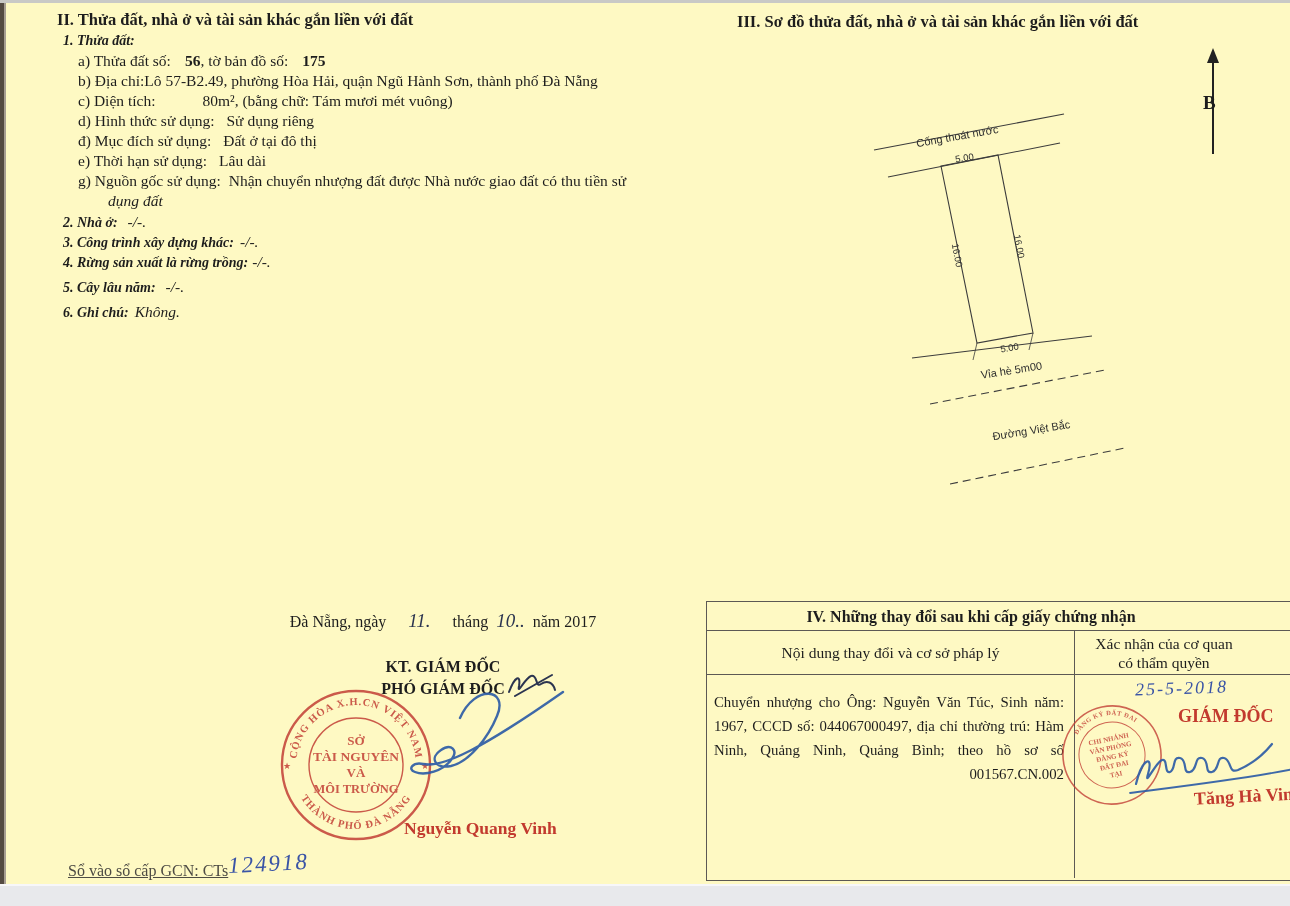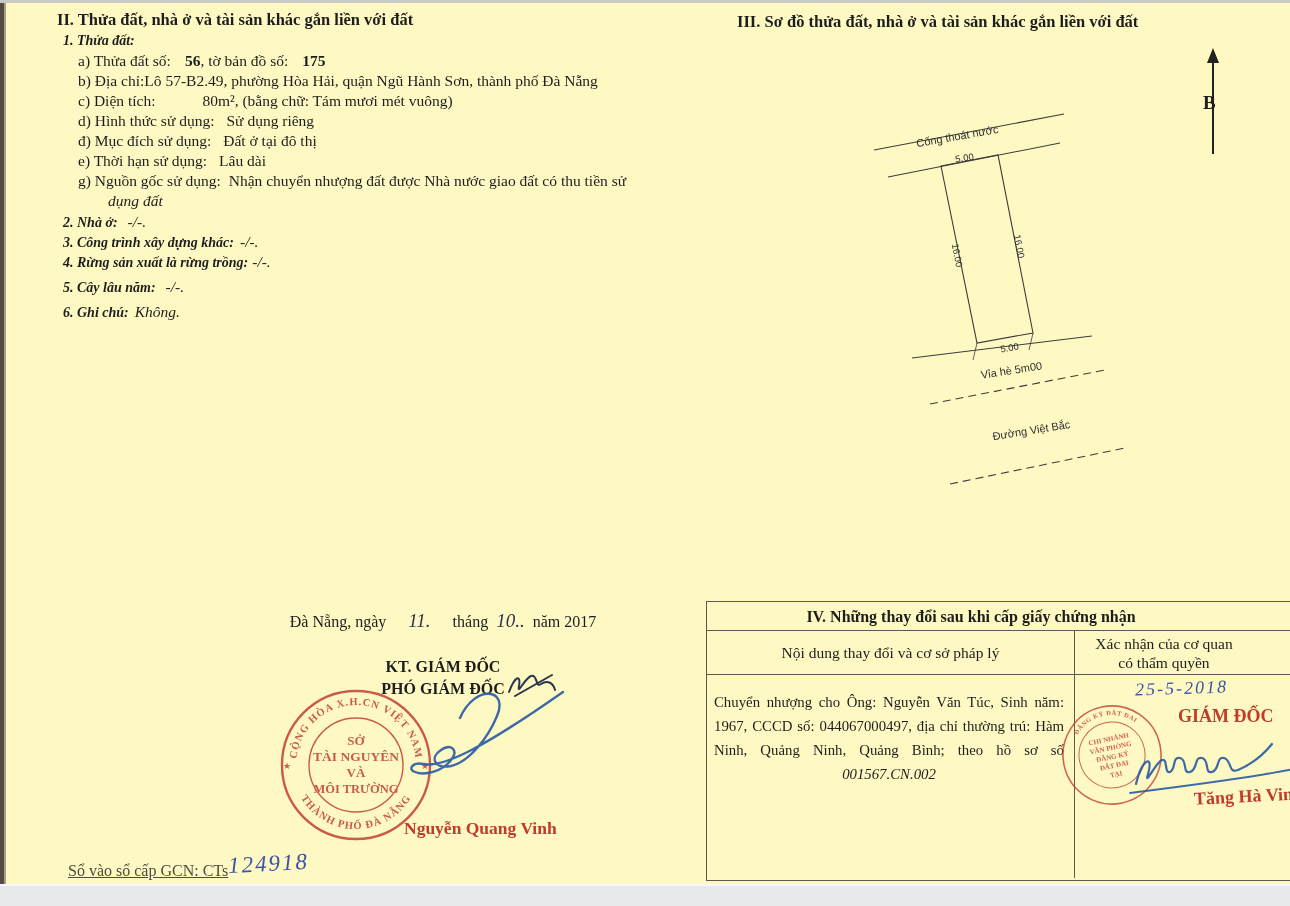--- a/index.html
+++ b/index.html
@@ -20,21 +20,21 @@
   #tbl .titlerow{height:29px;line-height:29px;text-align:center;font-weight:bold;font-size:16px;
        border-bottom:1.5px solid #5c5954;box-sizing:border-box;padding-right:70px;}
   #tbl .hdrrow{display:flex;height:44px;border-bottom:1.5px solid #5c5954;box-sizing:border-box;}
   #tbl .hdr1{width:367px;display:flex;align-items:center;justify-content:center;font-size:15.5px;}
   #tbl .hdr2{flex:1;border-left:1.5px solid #5c5954;text-align:center;font-size:15.5px;
        line-height:19px;padding:3px 60px 0 8px;box-sizing:border-box;}
   #tbl .bodyrow{position:relative;height:203px;}
   #tbl .divider{position:absolute;left:367px;top:0;bottom:0;width:0;border-left:1.5px solid #5c5954;}
   #tbl .cellcontent{position:absolute;left:7px;top:15px;width:350px;font-size:14.8px;line-height:24px;}
   #tbl .cellcontent .jl{text-align:justify;text-align-last:justify;}
-  #tbl .cellcontent .jl-last{text-align:center;font-style:italic;}
+  #tbl .cellcontent .jl-last{text-align:right;}
   .edge-left{position:absolute;left:0;top:0;width:7px;height:906px;
        background:linear-gradient(90deg,#544b42 0 4px,#a79e92 4px 6px,rgba(200,195,185,0) 6px);}
   .edge-top{position:absolute;left:0;top:0;width:1290px;height:3px;background:#c9c9c6;}
   .edge-bottom{position:absolute;left:0;top:884px;width:1290px;height:22px;background:#e8e9ec;
        border-top:2px solid #f7f7f9;}
   svg{overflow:visible;}
 </style>
 </head>
 <body>
 

